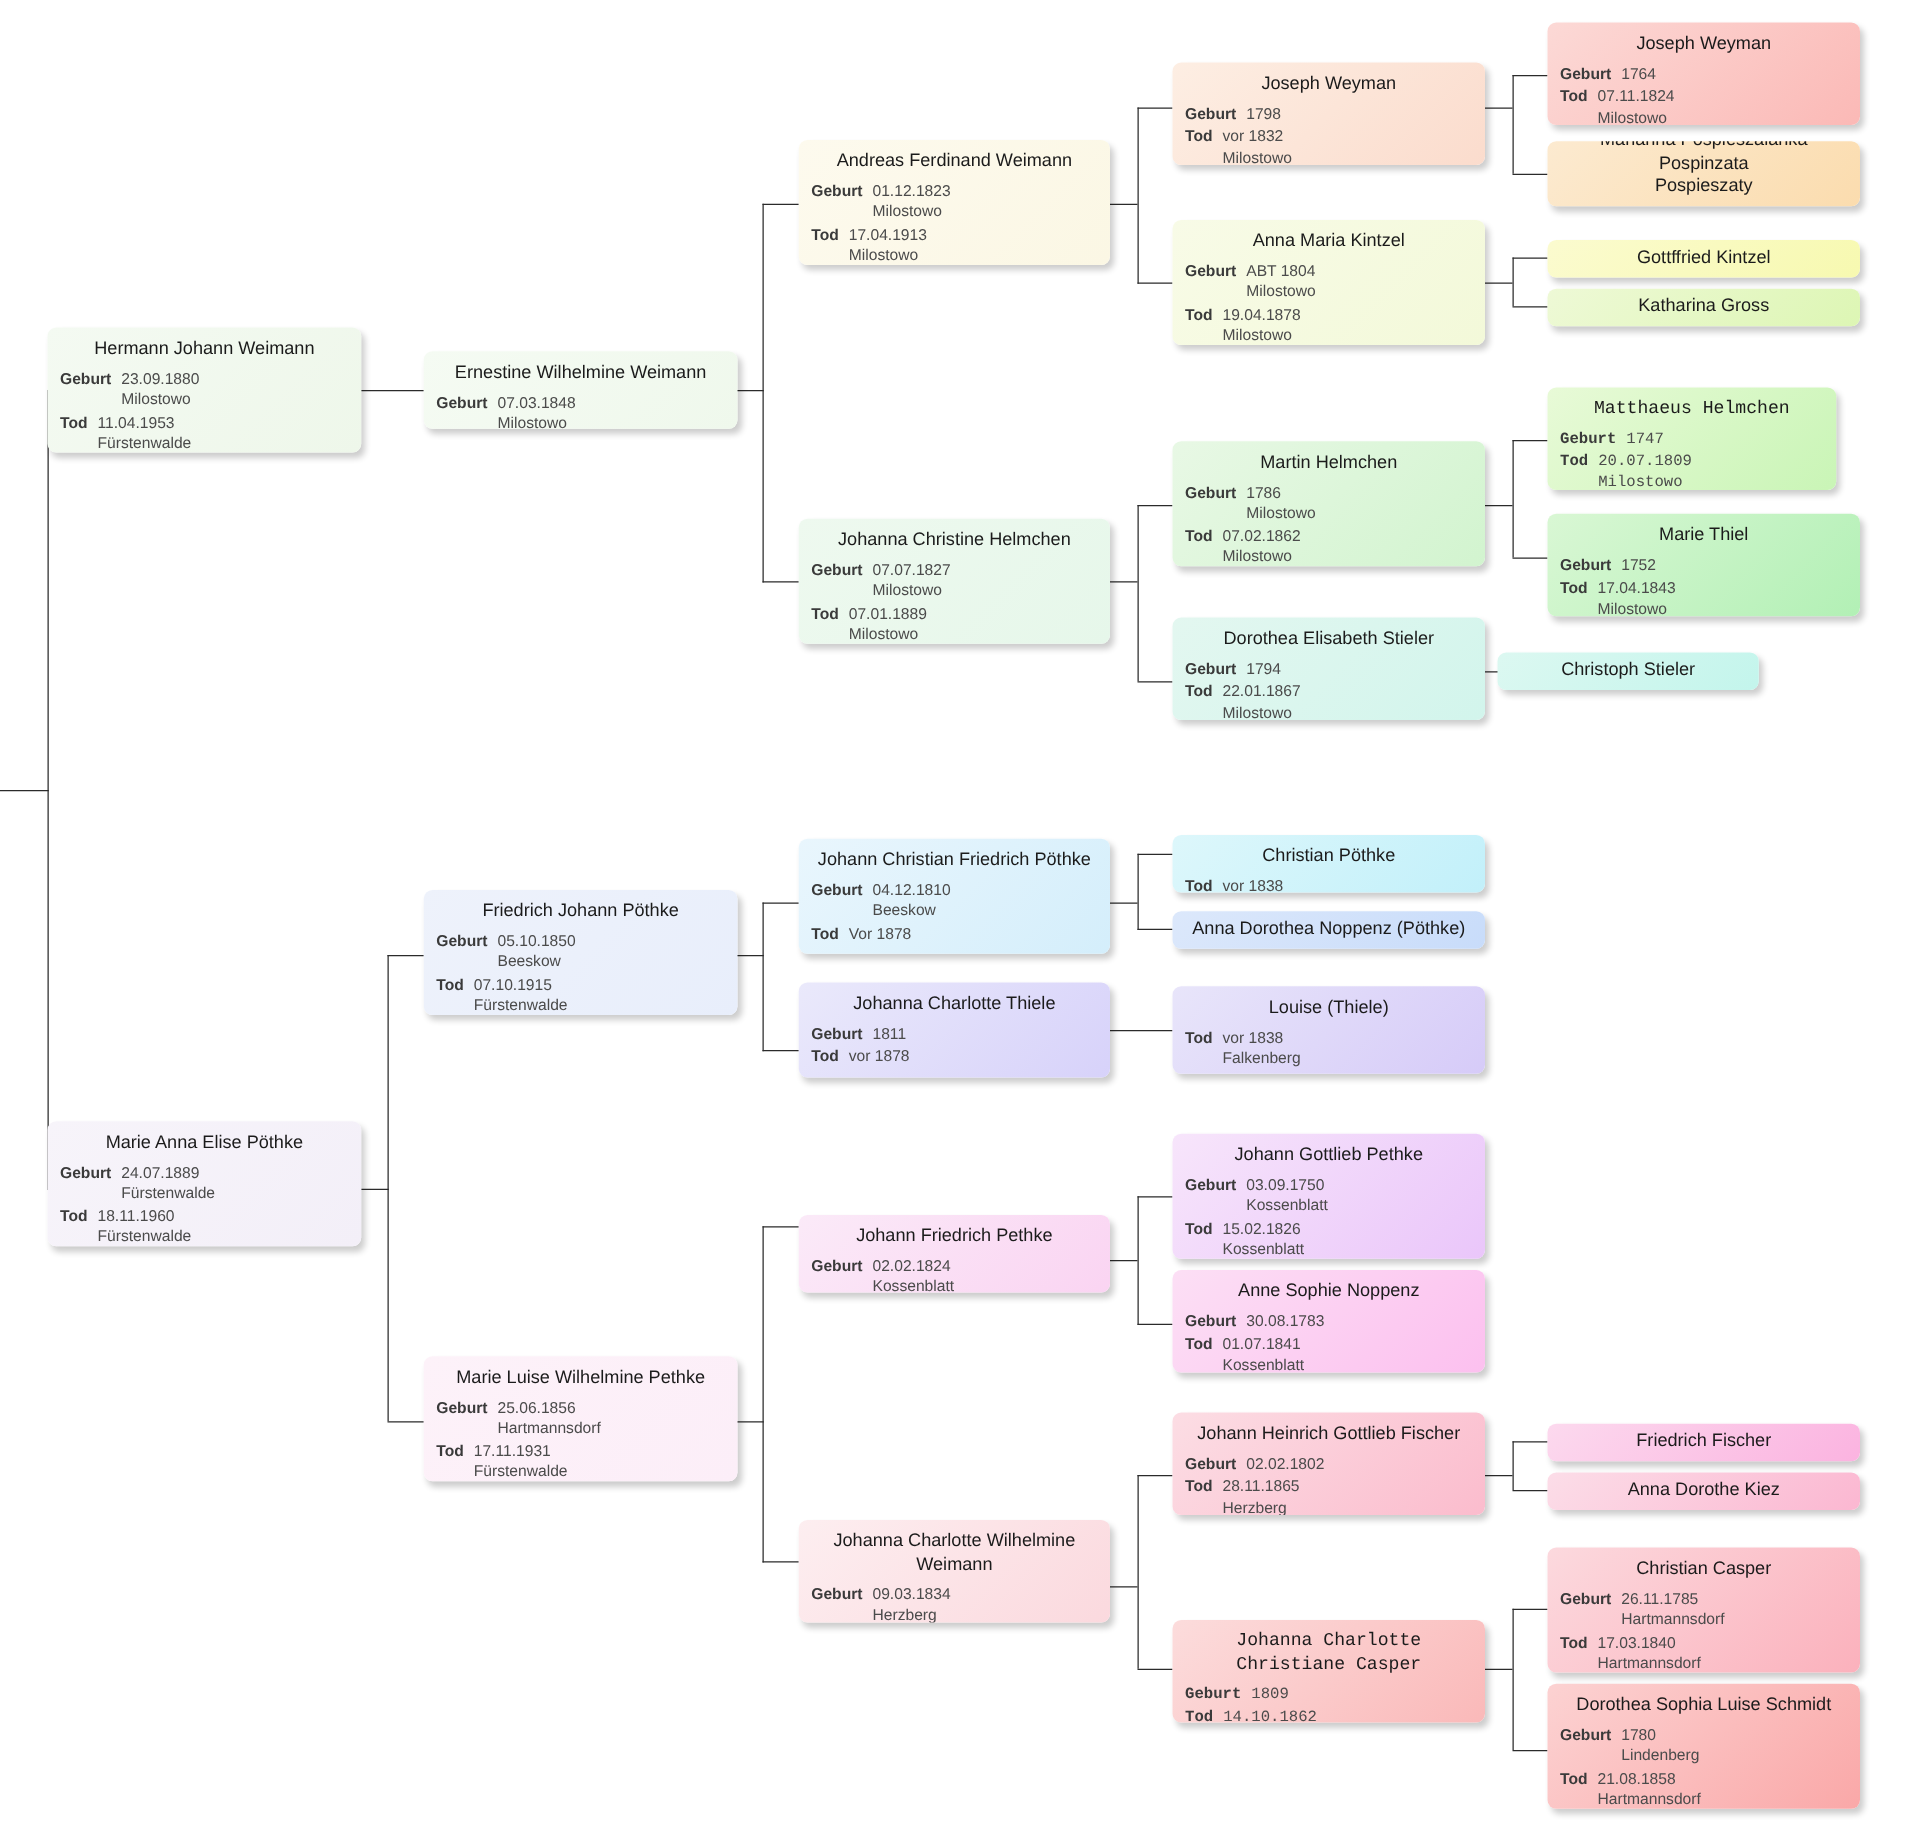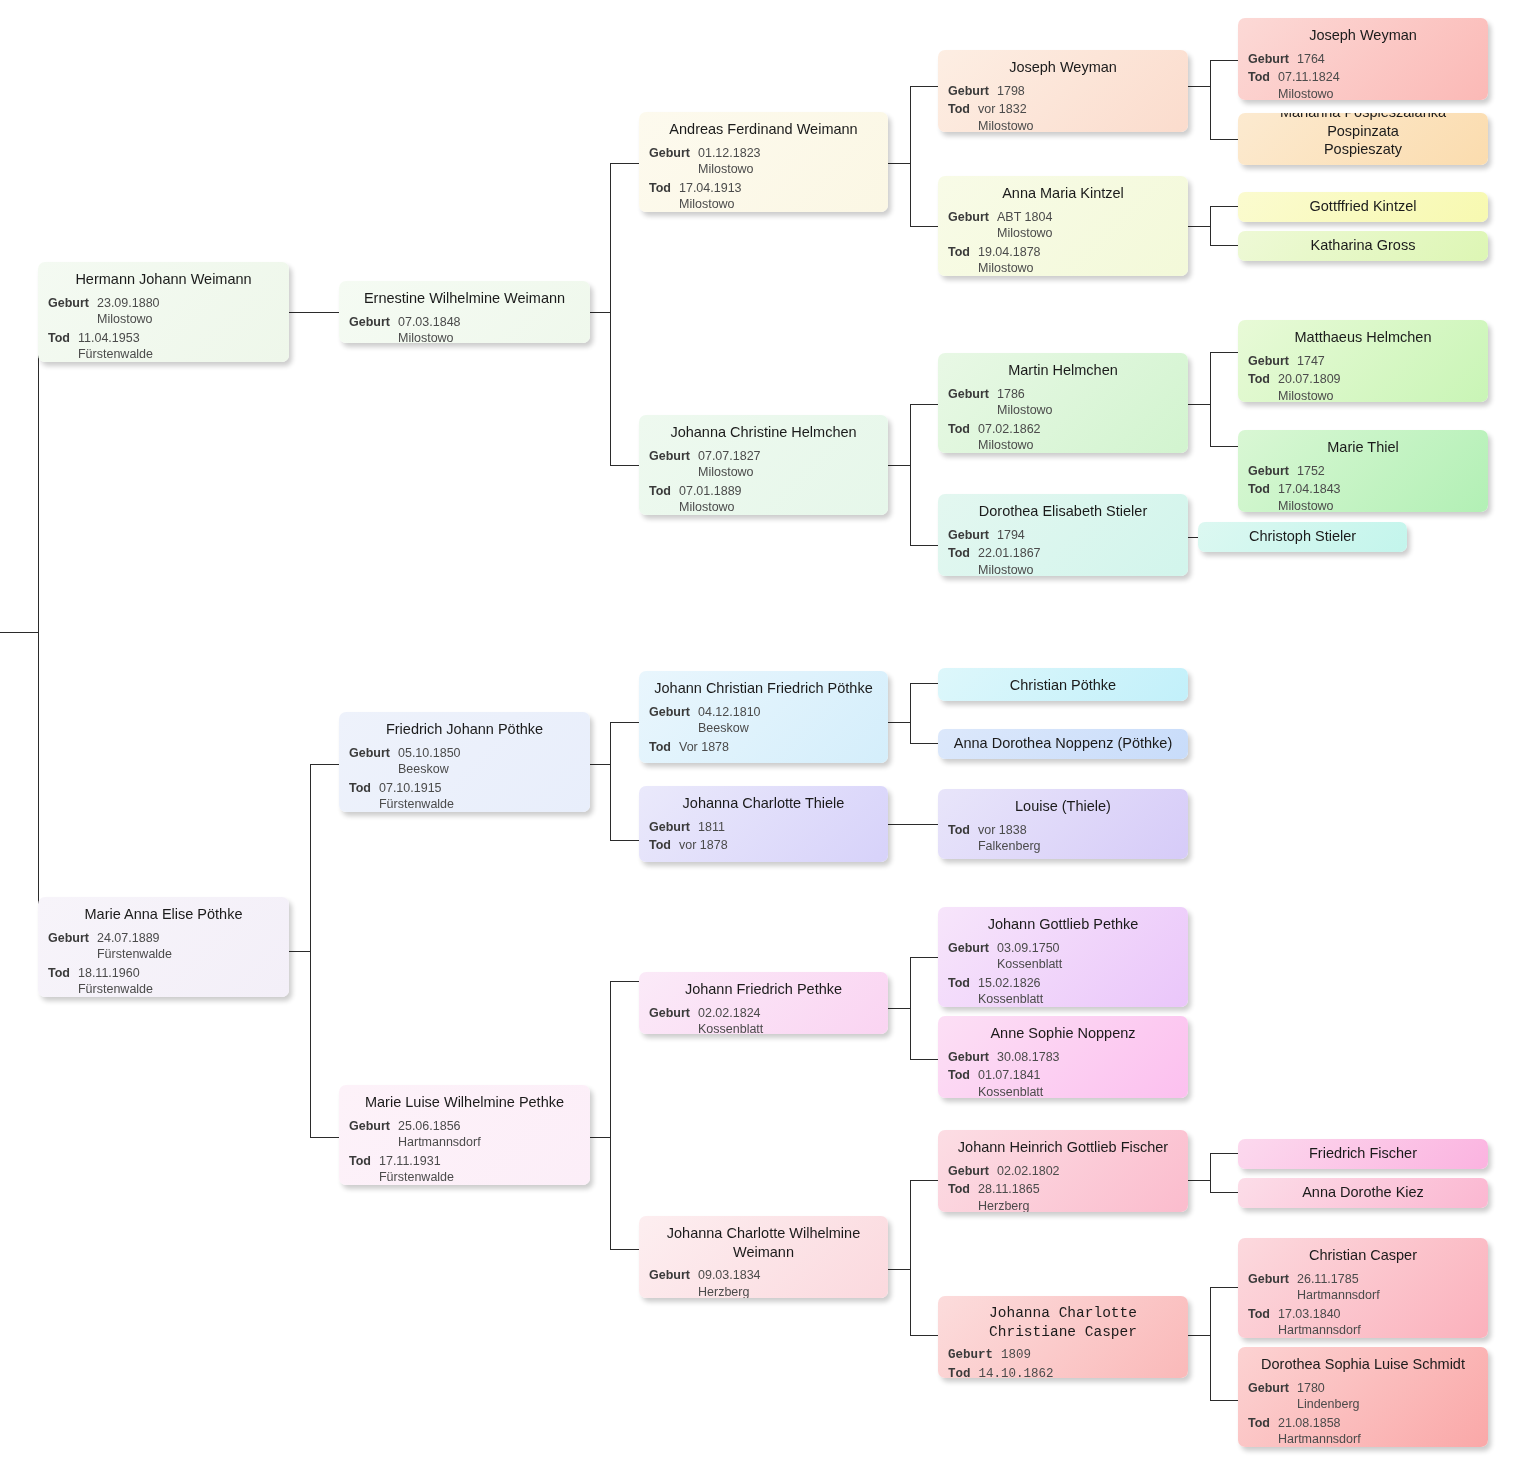--- a/index.html
+++ b/index.html
@@ -348,21 +348,21 @@
         <span class="lbl">Geburt</span>
         <span class="vals">1794</span>
       </div>
       <div class="row">
         <span class="lbl">Tod</span>
         <span class="vals"><span>22.01.1867</span><br><span>Milostowo</span></span>
       </div>
     </div>
   </div>
 
-  <div class="card" style="left:938px; top:668px; width:250px; height:33px; background:linear-gradient(135deg,#ddf7fb 0%,#c2f0fa 100%);">
+  <div class="card" style="left:938px; top:668px; width:250px; height:46px; background:linear-gradient(135deg,#ddf7fb 0%,#c2f0fa 100%);">
     <div class="nm">Christian Pöthke</div>
     <div class="rows">
       <div class="row">
         <span class="lbl">Tod</span>
         <span class="vals">vor 1838</span>
       </div>
     </div>
   </div>
 
   <div class="card nameonly" style="left:938px; top:729px; width:250px; height:30px; background:linear-gradient(135deg,#dce8fb 0%,#c8dcfa 100%);">
@@ -455,35 +455,35 @@
   </div>
 
   <div class="card nameonly" style="left:1238px; top:192px; width:250px; height:30px; background:linear-gradient(135deg,#fbfbcf 0%,#f7f9b0 100%);">
     <div class="nm">Gottffried Kintzel</div>
   </div>
 
   <div class="card nameonly" style="left:1238px; top:231px; width:250px; height:30px; background:linear-gradient(135deg,#eef9d6 0%,#ddf6b4 100%);">
     <div class="nm">Katharina Gross</div>
   </div>
 
-  <div class="card" style="left:1238px; top:320px; width:250px; height:82px; background:linear-gradient(135deg,#e8fad7 0%,#c9f5b6 100%);">
+  <div class="card" style="left:1238px; top:310px; width:231px; height:82px; background:linear-gradient(135deg,#e8fad7 0%,#c9f5b6 100%);font-family:Liberation Mono, monospace;">
     <div class="nm">Matthaeus Helmchen</div>
     <div class="rows">
       <div class="row">
         <span class="lbl">Geburt</span>
         <span class="vals">1747</span>
       </div>
       <div class="row">
         <span class="lbl">Tod</span>
         <span class="vals"><span>20.07.1809</span><br><span>Milostowo</span></span>
       </div>
     </div>
   </div>
 
-  <div class="card" style="left:1238px; top:430px; width:250px; height:82px; background:linear-gradient(135deg,#d9f7d4 0%,#b2f0b5 100%);">
+  <div class="card" style="left:1238px; top:411px; width:250px; height:82px; background:linear-gradient(135deg,#d9f7d4 0%,#b2f0b5 100%);">
     <div class="nm">Marie Thiel</div>
     <div class="rows">
       <div class="row">
         <span class="lbl">Geburt</span>
         <span class="vals">1752</span>
       </div>
       <div class="row">
         <span class="lbl">Tod</span>
         <span class="vals"><span>17.04.1843</span><br><span>Milostowo</span></span>
       </div>

